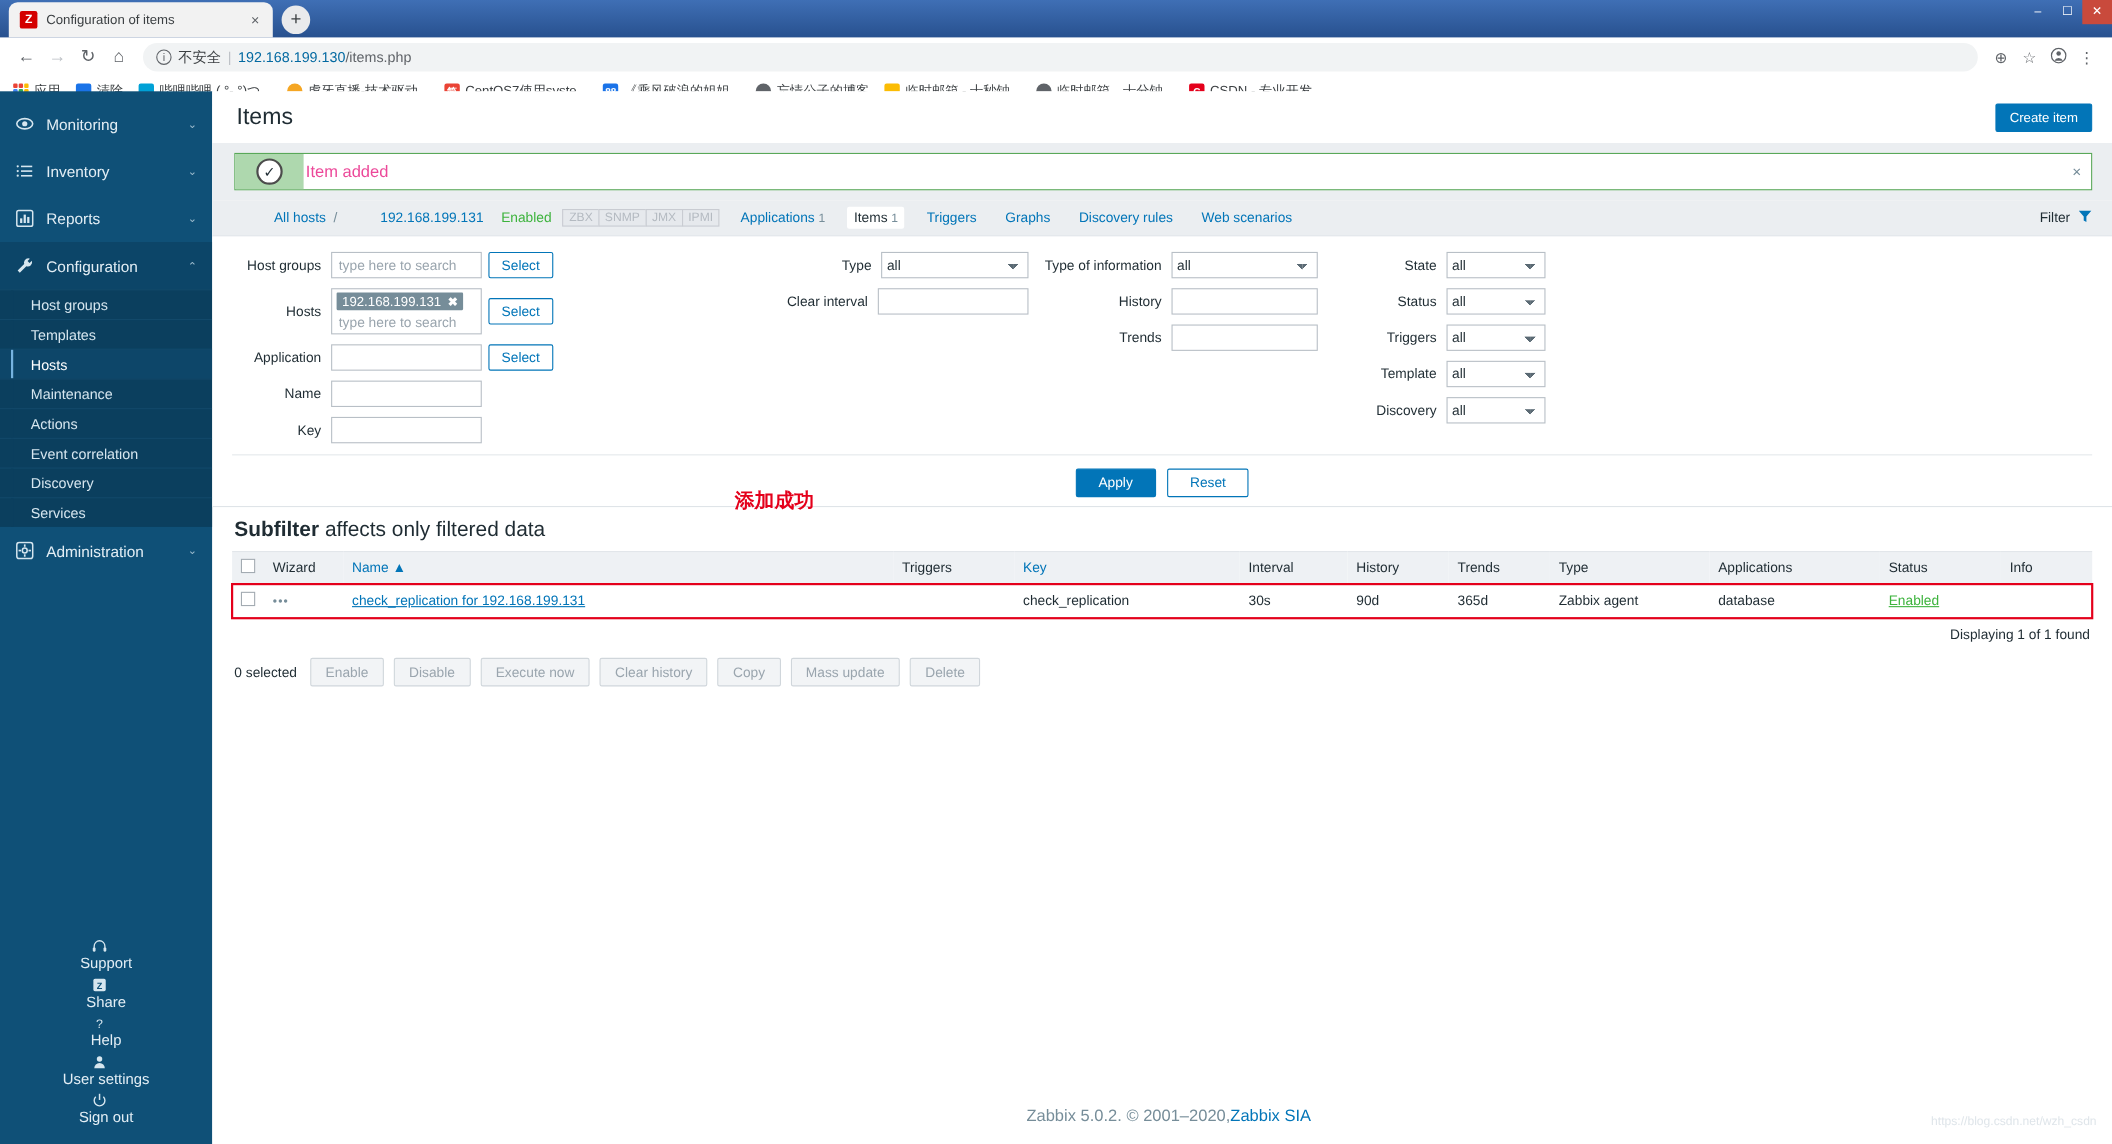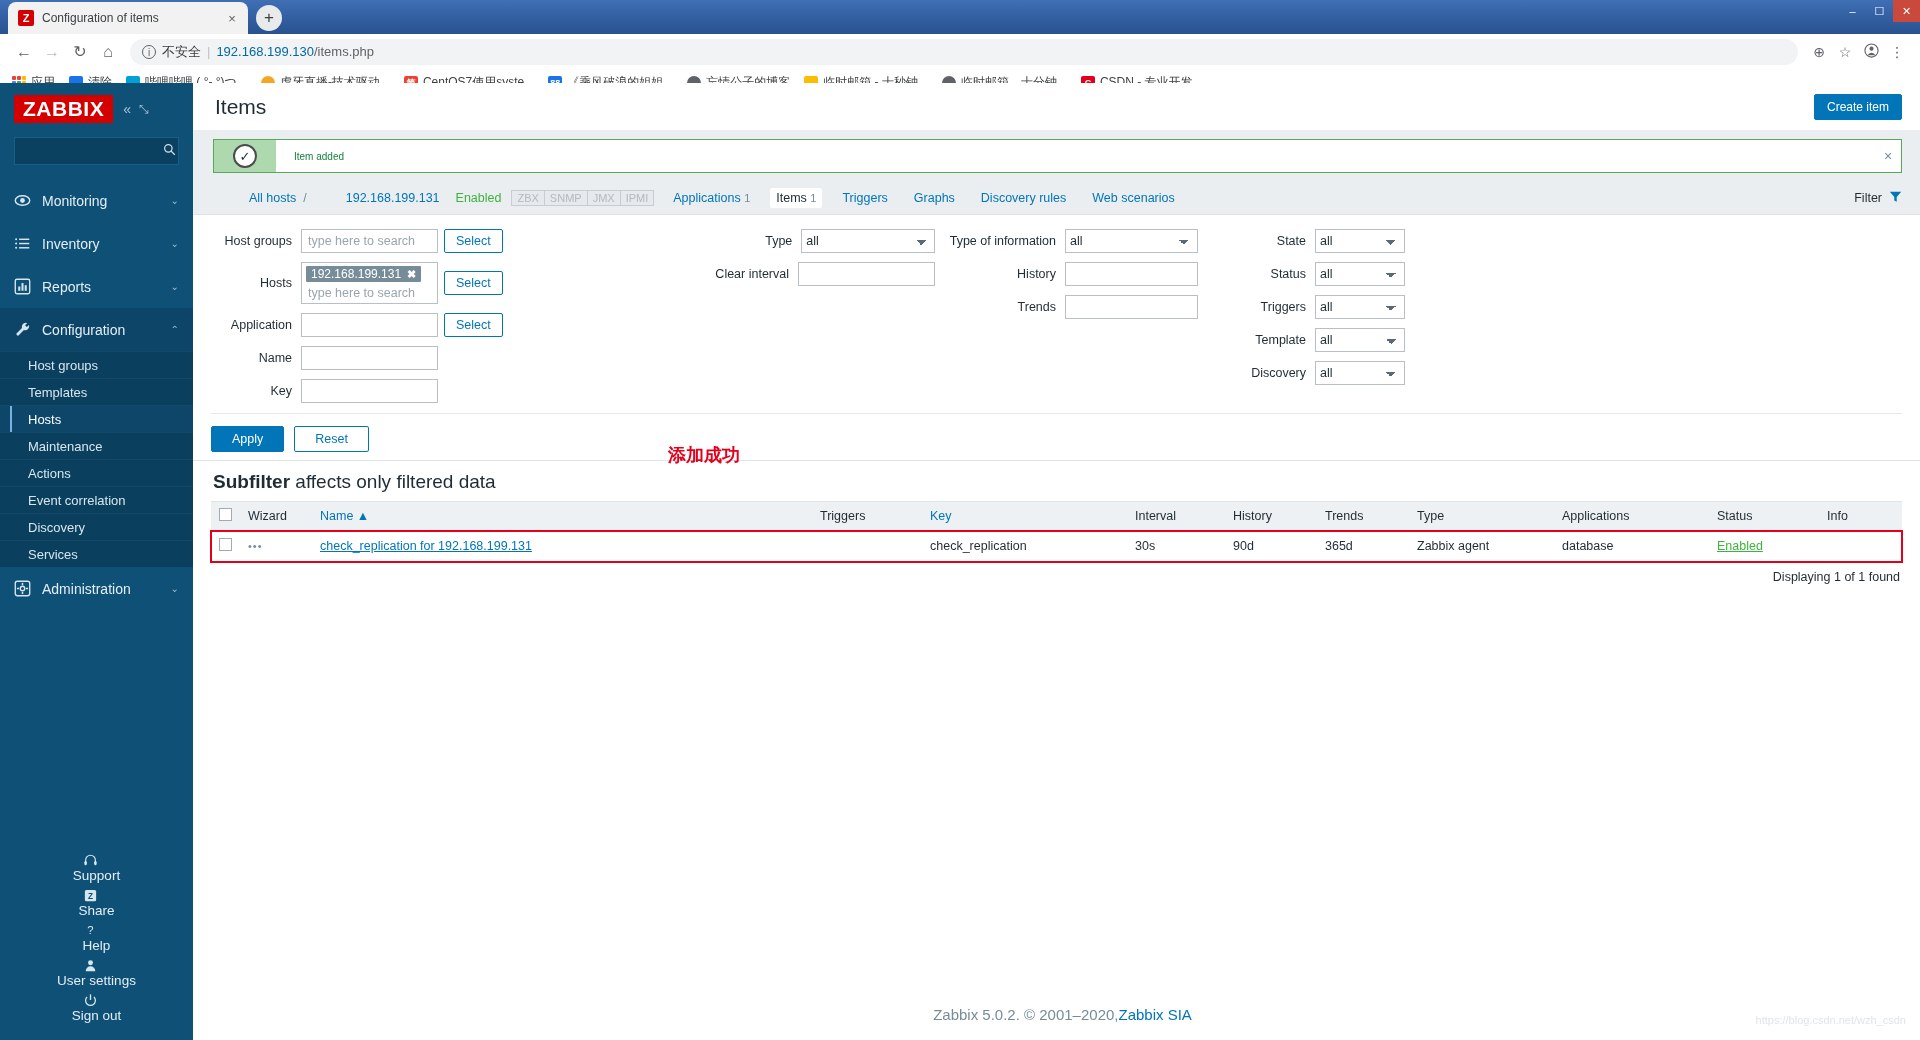--- a/index.html
+++ b/index.html
@@ -164,21 +164,21 @@
     background:#fff; min-height:34px; margin-left:14px;
   }
   .msg-ico-cell {
     width:62px; background:#aed8ae; display:flex; align-items:center; justify-content:center; flex:none;
   }
   .msg-circle {
     width:24px; height:24px; border-radius:50%; background:#fff;
     border:2px solid #4c4c4c; display:flex; align-items:center; justify-content:center;
     font-size:13px; color:#1f2c33; line-height:1;
   }
-  .msg-text { flex:1; display:flex; align-items:center; padding-left:18px; font-size:10px; color:#15803d; }
+  .msg-text { flex:1; display:flex; align-items:center; padding-left:2px; font-size:15px; color:#ec4899; }
   .msg-close { width:26px; display:flex; align-items:center; justify-content:center; color:#768d99; font-size:14px; }
 
   .crumbs-row {
     background:#ebeef1; padding:0 18px 0 20px; height:33px;
     display:flex; align-items:center; border-bottom:1px solid #dfe4e8;
   }
   .crumbs { display:flex; align-items:center; gap:0; font-size:12.5px; }
   .crumb-link { color:#0275b8; padding:0 4px;margin-left:32px; }
   .crumb-sep { color:#768d99; padding:0 3px; }
   .crumb-state { color:#3db33d; margin-left:12px; margin-right:10px; }
@@ -228,21 +228,21 @@
   .chip {
     background:#768d99; color:#fff; font-size:12px;
     padding:1px 5px; display:inline-flex; align-items:center; gap:6px;
     border-radius:1px; margin-bottom:3px;
   }
   .chip-x { font-size:11px; font-weight:bold; }
   .ms-ph { color:#9aa5ae; font-size:12.5px; padding:1px 2px; display:block; }
 
   .filter-actions {
     border-top:1px solid #e4e8eb; margin:10px 18px 0 18px;
-    padding-top:12px; display:flex; justify-content:flex-start; gap:10px;
+    padding-top:12px; display:flex; justify-content:center; gap:10px;
   }
   .btn-apply {
     background:#0275b8; border:1px solid #0275b8; color:#fff;
     padding:5px 20px; font-size:12.5px; border-radius:2px; cursor:pointer;
   }
   .btn-reset {
     background:#fff; border:1px solid #0275b8; color:#0275b8;
     padding:5px 20px; font-size:12.5px; border-radius:2px; cursor:pointer;
   }
 
@@ -382,36 +382,20 @@
       </div>
       <div class="bm">
         <span class="bm-ico" style="background:#e4001b;">C</span>
         <span class="bm-label">CSDN - 专业开发...</span>
       </div>
     </div>
 
   <div id="app">
 
     <div class="sidebar">
-      <div class="sb-top">
-        <div class="logo-row">
-          <div class="logo">ZABBIX</div>
-          <div class="sb-ctl">«</div>
-          <div class="sb-ctl second">⤡</div>
-        </div>
-        <div class="searchbox">
-          <input value="" placeholder="" style="">
-          <span class="search-ico">
-            <svg width="13" height="13" viewBox="0 0 16 16">
-                <circle cx="6.6" cy="6.6" r="4.6" fill="none" stroke="#cfe0ea" stroke-width="1.5"></circle>
-                <line x1="10" y1="10" x2="14.5" y2="14.5" stroke="#cfe0ea" stroke-width="1.7"></line>
-              </svg>
-          </span>
-        </div>
-      </div>
 
       <div class="nav" id="sidebar-nav">
           <div class="navitem">
             <span class="nav-ico">
               <svg width="17" height="17" viewBox="0 0 20 20">
                 <ellipse cx="10" cy="10" rx="8.5" ry="5.5" fill="none" stroke="#d6e6ef" stroke-width="1.7"></ellipse>
                 <circle cx="10" cy="10" r="2.8" fill="#d6e6ef"></circle>
               </svg>
             </span>
                  <span class="nav-label">Monitoring</span>
@@ -705,20 +689,30 @@
     <td>Zabbix agent</td>
     <td>database</td>
     <td><a class="link-green" href="#">Enabled</a></td>
     <td></td>
             </tr>
           </tbody>
       </table>
 
       <div class="found">Displaying 1 of 1 found</div>
 
+      <div class="bulk" id="bulk-actions">
+        <span class="bulk-count">0 selected</span>
+      <button class="btn-dis">Enable</button>
+          <button class="btn-dis">Disable</button>
+          <button class="btn-dis">Execute now</button>
+          <button class="btn-dis">Clear history</button>
+          <button class="btn-dis">Copy</button>
+          <button class="btn-dis">Mass update</button>
+          <button class="btn-dis">Delete</button>
+        </div>
 
       <div class="footer">
         <span>Zabbix 5.0.2. © 2001–2020, </span>
           <a href="#">Zabbix SIA</a>
       </div>
       <div class="watermark">https://blog.csdn.net/wzh_csdn</div>
 
     </div>
   </div>
 </div>

